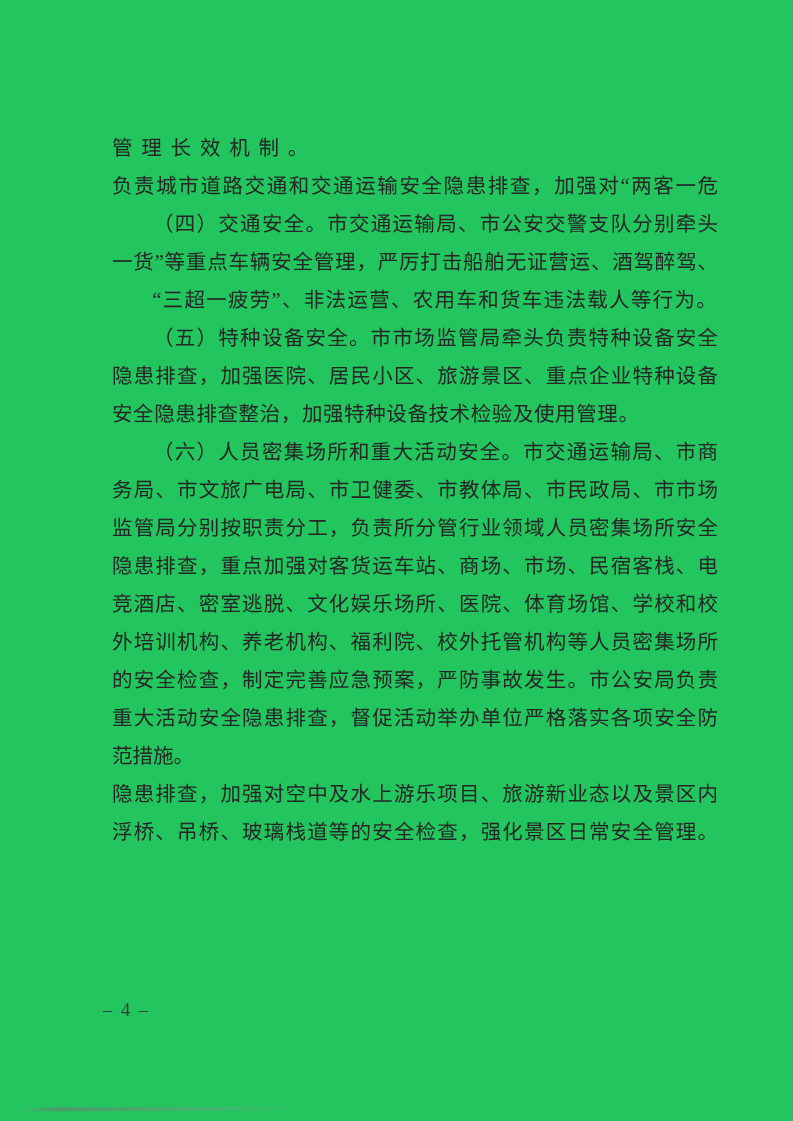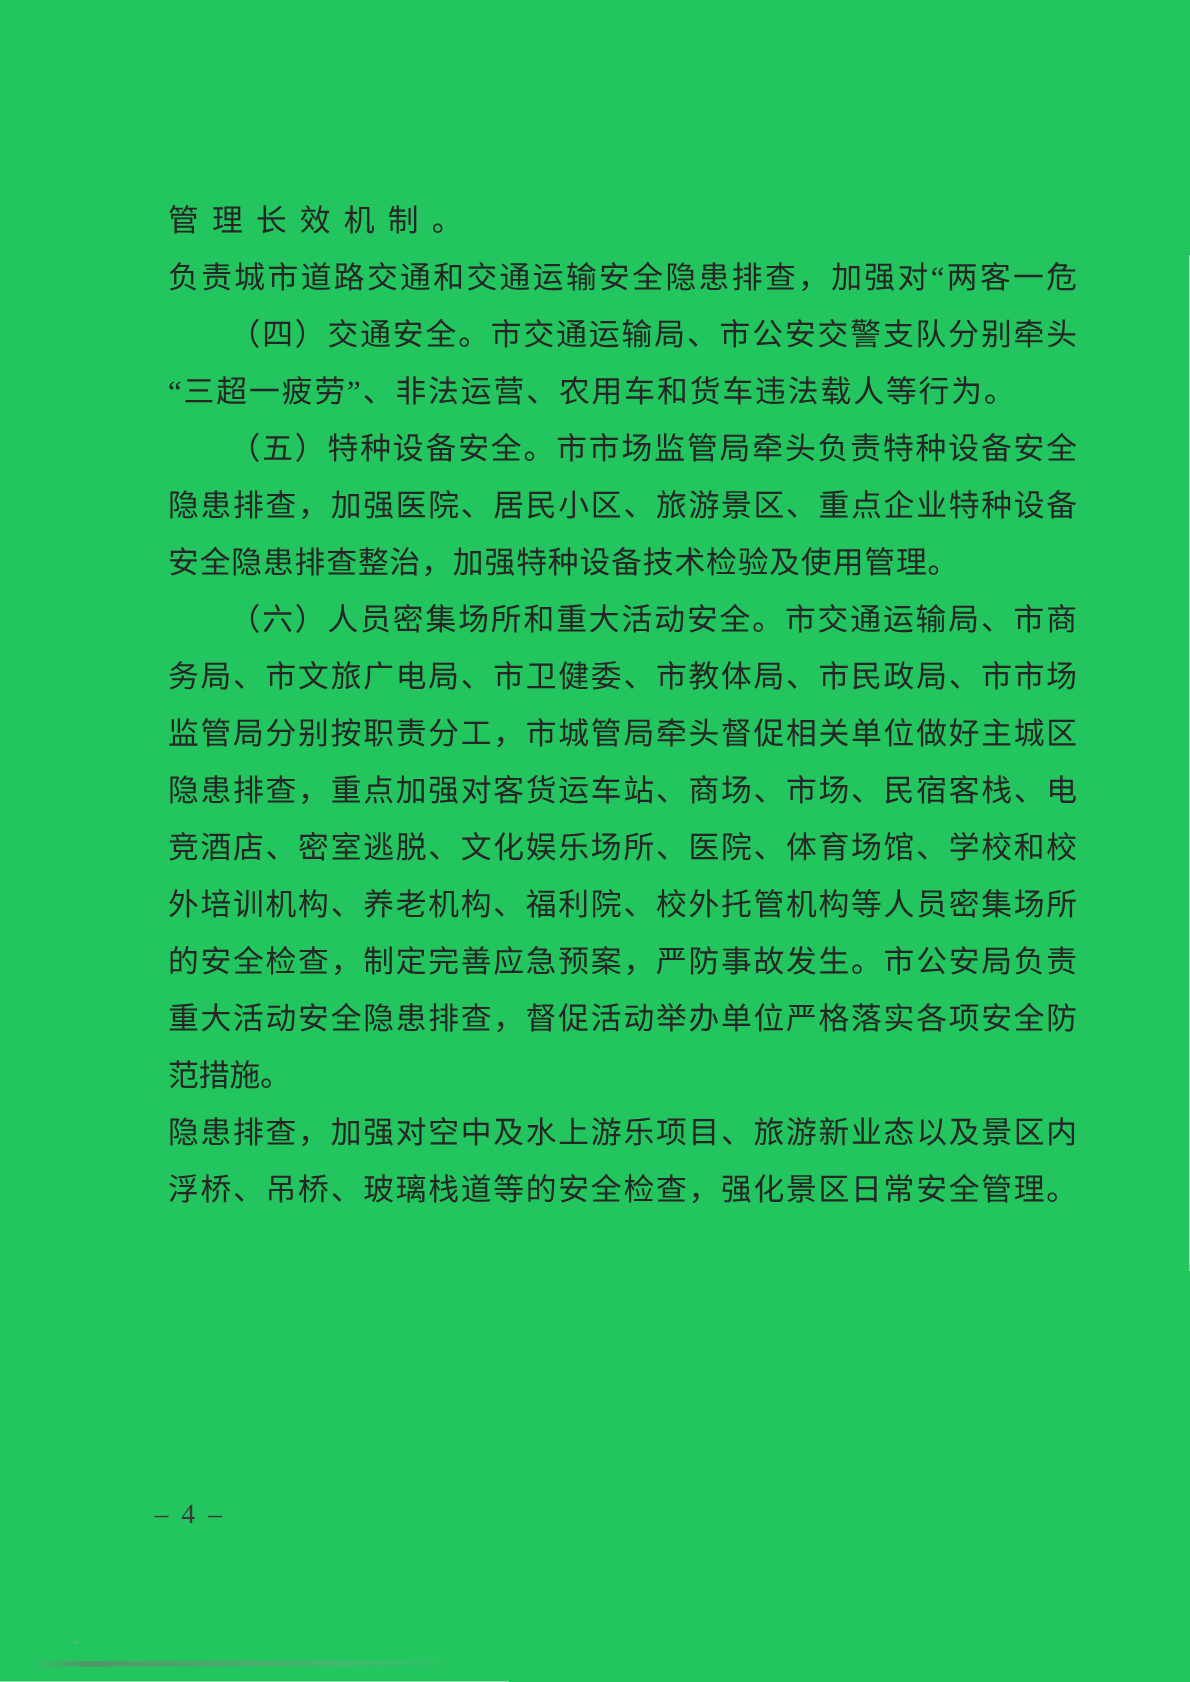--- a/index.html
+++ b/index.html
@@ -82,31 +82,32 @@
 
 <div class="doc-page">
 
   <div class="text-block">
       <div class="para">
         <div class="line" style="letter-spacing: 8.8px;">管理长效机制。</div>
       </div>
       <div class="para">
         <div class="line just">负责城市道路交通和交通运输安全隐患排查，加强对“两客一危</div>
         <div class="line just ind">（四）交通安全。市交通运输局、市公安交警支队分别牵头</div>
-        <div class="line" style="letter-spacing: 1.3px;">“三超一疲劳”、非法运营、农用车和货车违法载人等行为。</div>
+        <div class="line just">一货”等重点车辆安全管理，严厉打击船舶无证营运、酒驾醉驾、</div>
+        <div class="line" style="letter-spacing: 1.3px; text-align: right;">“三超一疲劳”、非法运营、农用车和货车违法载人等行为。</div>
       </div>
       <div class="para">
         <div class="line just ind">（五）特种设备安全。市市场监管局牵头负责特种设备安全</div>
         <div class="line just">隐患排查，加强医院、居民小区、旅游景区、重点企业特种设备</div>
         <div class="line" style="letter-spacing: 0.6px;">安全隐患排查整治，加强特种设备技术检验及使用管理。</div>
       </div>
       <div class="para">
         <div class="line just ind">（六）人员密集场所和重大活动安全。市交通运输局、市商</div>
         <div class="line just">务局、市文旅广电局、市卫健委、市教体局、市民政局、市市场</div>
-        <div class="line just">监管局分别按职责分工，市城管局牵头督促相关单位做好主城区</div>
+        <div class="line just">监管局分别按职责分工，负责所分管行业领域人员密集场所安全</div>
         <div class="line just">隐患排查，重点加强对客货运车站、商场、市场、民宿客栈、电</div>
         <div class="line just">竞酒店、密室逃脱、文化娱乐场所、医院、体育场馆、学校和校</div>
         <div class="line just">外培训机构、养老机构、福利院、校外托管机构等人员密集场所</div>
         <div class="line just">的安全检查，制定完善应急预案，严防事故发生。市公安局负责</div>
         <div class="line just">重大活动安全隐患排查，督促活动举办单位严格落实各项安全防</div>
         <div class="line">范措施。</div>
       </div>
       <div class="para">
         <div class="line just">隐患排查，加强对空中及水上游乐项目、旅游新业态以及景区内</div>
         <div class="line just">浮桥、吊桥、玻璃栈道等的安全检查，强化景区日常安全管理。</div>

